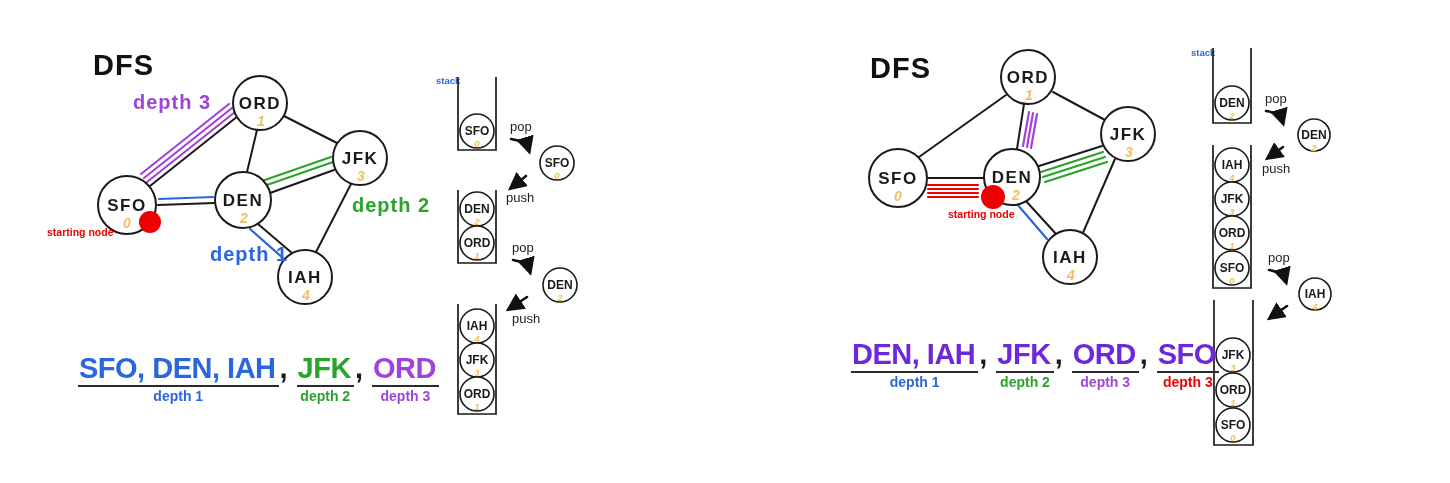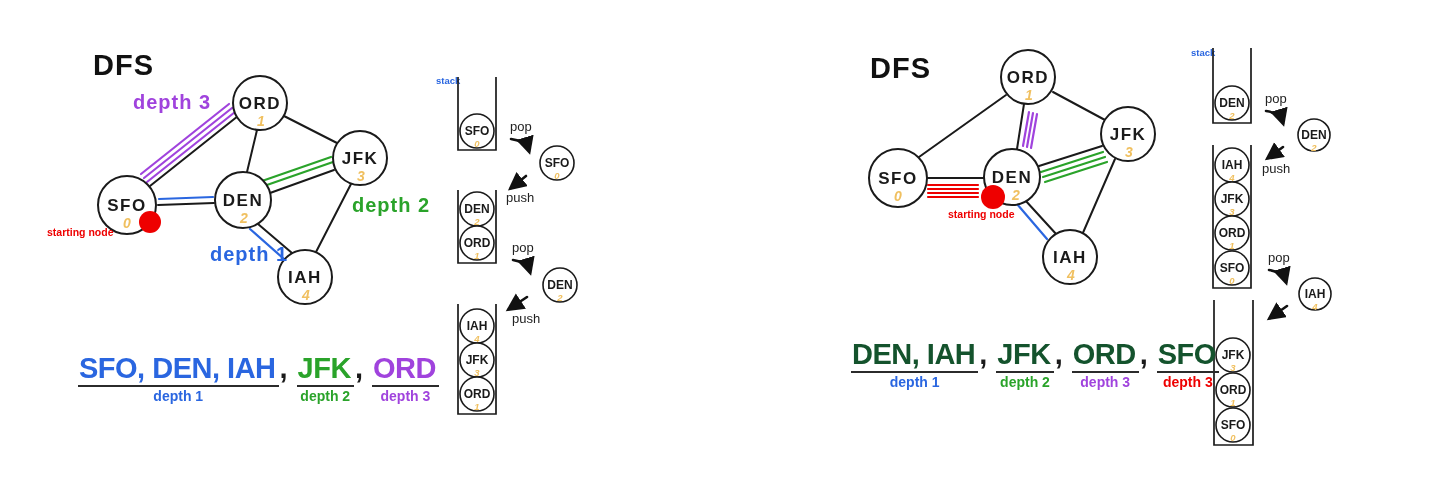--- a/index.html
+++ b/index.html
@@ -33,21 +33,21 @@
   .result{position:absolute;display:flex;align-items:flex-start;}
   .rgroup{position:relative;border-bottom:2.5px solid #2b2b2b;padding:0 3px 2px 1px;}
   .rtext{font-size:29px;font-weight:700;letter-spacing:-0.5px;white-space:nowrap;line-height:1.05;}
   .rdepth{position:absolute;top:100%;left:50%;transform:translateX(-50%);margin-top:3px;
           font-size:14px;font-weight:700;white-space:nowrap;}
   .rsep{font-size:29px;font-weight:700;color:#1a1a1a;margin:0 9px 0 1px;line-height:1.05;}
   .c-blue{color:#2a66e0;}
   .c-green{color:#2aa32a;}
   .c-purple{color:#a043dd;}
   .c-red{color:#ee0000;}
-  .c-black{color:#14532d;}
+  .c-black{color:#6d28d9;}
 </style>
 </head>
 <body>
 
 <svg width="620" height="483" viewBox="0 0 620 483">
   <defs>
     <marker id="ah-l" markerWidth="9" markerHeight="9" refX="5.5" refY="3.5" orient="auto">
       <path d="M0,0 L7,3.5 L0,7 Z" fill="#111111"></path>
     </marker>
   </defs>

